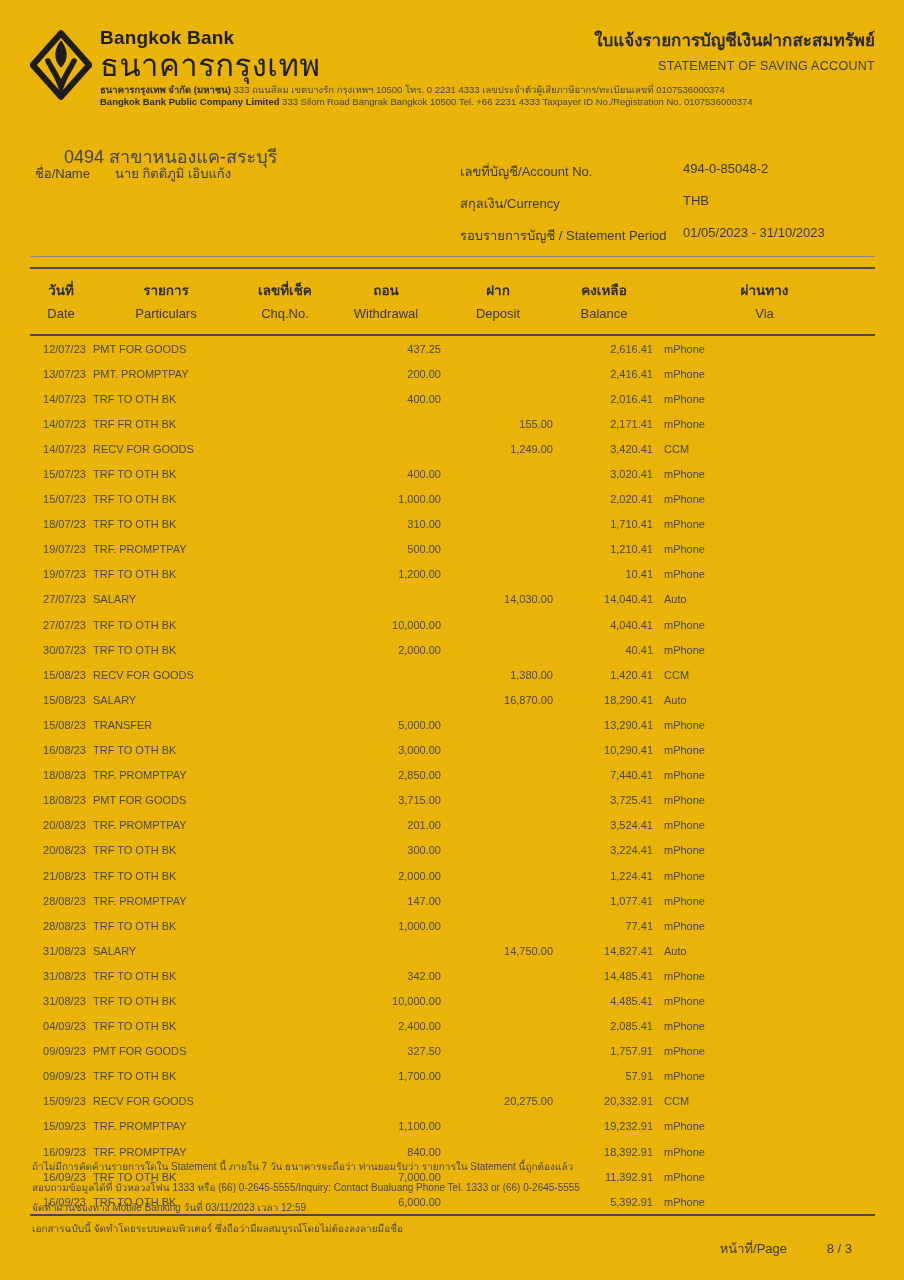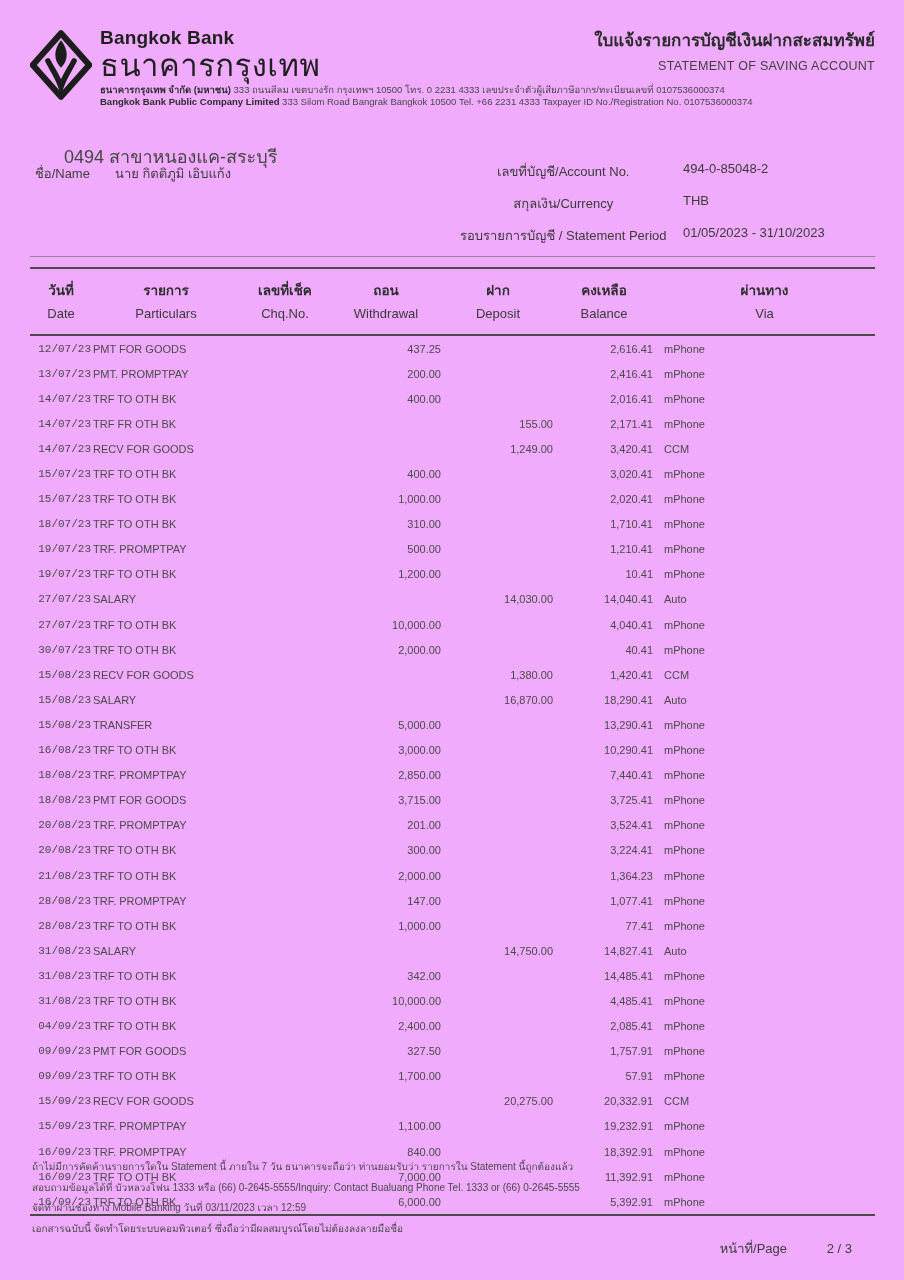--- a/index.html
+++ b/index.html
@@ -1,55 +1,55 @@
 <!DOCTYPE html>
 <html><head>
 <meta charset="utf-8">
 <style>
   html,body{margin:0;padding:0;background:#e8e8e8;}
   .page{
     position:relative;
     width:904px;height:1280px;
-    background:#f0abfc;
+    background:#eab308;
     font-family:"Liberation Sans","DejaVu Sans",sans-serif;
     color:#3b3b3b;
     overflow:hidden;
   }
   
   .logo-block{position:absolute;left:30px;top:30px;}
   .bank-names{position:absolute;left:100px;top:28px;line-height:1;}
   .bank-name-en{font-size:19px;font-weight:bold;color:#1f1f1f;letter-spacing:.2px;}
   .bank-name-th{font-size:31px;font-weight:normal;color:#1f1f1f;margin-top:3px;letter-spacing:.5px;}
   .addr{position:absolute;left:100px;top:84px;font-size:9.5px;line-height:11.5px;color:#474747;white-space:nowrap;}
   .addr b{color:#2c2c2c;}
   .branch{position:absolute;left:64px;top:109px;font-size:18px;color:#454545;margin-top:33px;}
   .doc-title{position:absolute;right:29px;top:26px;text-align:right;}
   .doc-title-th{font-size:17px;font-weight:bold;color:#2a2a2a;}
   .doc-title-en{font-size:12.5px;color:#3f3f3f;margin-top:6px;letter-spacing:.3px;}
   
   .info-label{font-size:13px;color:#3d3d3d;}
   .name-row{position:absolute;left:35px;top:163px;}
   .name-row .val{position:absolute;left:80px;white-space:nowrap;}
-  .acct-block{position:absolute;left:460px;top:161px;font-size:13px;text-align:center;}
+  .acct-block{position:absolute;left:460px;top:161px;font-size:13px;}
   .acct-row{position:relative;height:32px;}
   .acct-row .val{position:absolute;left:223px;white-space:nowrap;}
   
   .table-wrap{
     position:absolute;left:30px;top:256px;width:845px;
     border-top:1px solid #8a8a8a;
     padding-top:2px;
   }
   table{border-collapse:collapse;table-layout:fixed;width:845px;
         border-top:2px solid #4a4a4a;border-bottom:2px solid #4a4a4a;margin-top:8px;}
   thead tr.th-row th{font-size:13.5px;font-weight:bold;color:#2e2e2e;height:31px;vertical-align:bottom;padding-bottom:2px;}
   thead tr.en-row th{font-size:13px;font-weight:normal;color:#3a3a3a;height:27px;vertical-align:top;padding-top:3px;}
   thead tr.en-row{border-bottom:2px solid #4a4a4a;}
   thead th{text-align:center;}
   tbody td{font-size:11px;color:#4a4a4a;height:23.1px;vertical-align:middle;white-space:nowrap;overflow:hidden;}
-  td.c0{text-align:right;padding-left:8px;font-family:Liberation Mono, monospace;}
+  td.c0{text-align:center;padding-left:8px;}
   td.c1{text-align:left;}
   td.c2{text-align:center;}
   td.c3{text-align:right;}
   td.c4{text-align:right;}
   td.c5{text-align:right;}
   td.c6{text-align:left;padding-left:10px;}
   .c0{width:62px;}.c1{width:148px;}.c2{width:90px;}
   .c3{width:112px;}.c4{width:112px;}.c5{width:100px;}
   
   .footer-notes{position:absolute;left:32px;top:1157px;font-size:10px;color:#4a4a4a;line-height:20.5px;white-space:nowrap;}
@@ -328,21 +328,21 @@
             <td class="c4"></td>
             <td class="c5">3,224.41</td>
             <td class="c6">mPhone</td>
           </tr>
           <tr>
             <td class="c0">21/08/23</td>
             <td class="c1">TRF TO OTH BK</td>
             <td class="c2"></td>
             <td class="c3">2,000.00</td>
             <td class="c4"></td>
-            <td class="c5">1,364.23</td>
+            <td class="c5">1,224.41</td>
             <td class="c6">mPhone</td>
           </tr>
           <tr>
             <td class="c0">28/08/23</td>
             <td class="c1">TRF. PROMPTPAY</td>
             <td class="c2"></td>
             <td class="c3">147.00</td>
             <td class="c4"></td>
             <td class="c5">1,077.41</td>
             <td class="c6">mPhone</td>
@@ -461,16 +461,16 @@
 
   <div class="footer-notes">
       <div class="note-line">ถ้าไม่มีการคัดค้านรายการใดใน Statement นี้ ภายใน 7 วัน ธนาคารจะถือว่า ท่านยอมรับว่า รายการใน Statement นี้ถูกต้องแล้ว</div>
       <div class="note-line">สอบถามข้อมูลได้ที่ บัวหลวงโฟน 1333 หรือ (66) 0-2645-5555/Inquiry: Contact Bualuang Phone Tel. 1333 or (66) 0-2645-5555</div>
       <div class="note-line">จัดทำผ่านช่องทาง Mobile Banking วันที่ 03/11/2023 เวลา 12:59</div>
       <div class="note-line">เอกสารฉบับนี้ จัดทำโดยระบบคอมพิวเตอร์ ซึ่งถือว่ามีผลสมบูรณ์โดยไม่ต้องลงลายมือชื่อ</div>
     </div>
 
   <div class="page-indicator">
     <span>หน้าที่/Page</span>
-    <span class="pg-val">2 / 3</span>
+    <span class="pg-val">8 / 3</span>
   </div>
 
 </div>
 
 </body></html>

